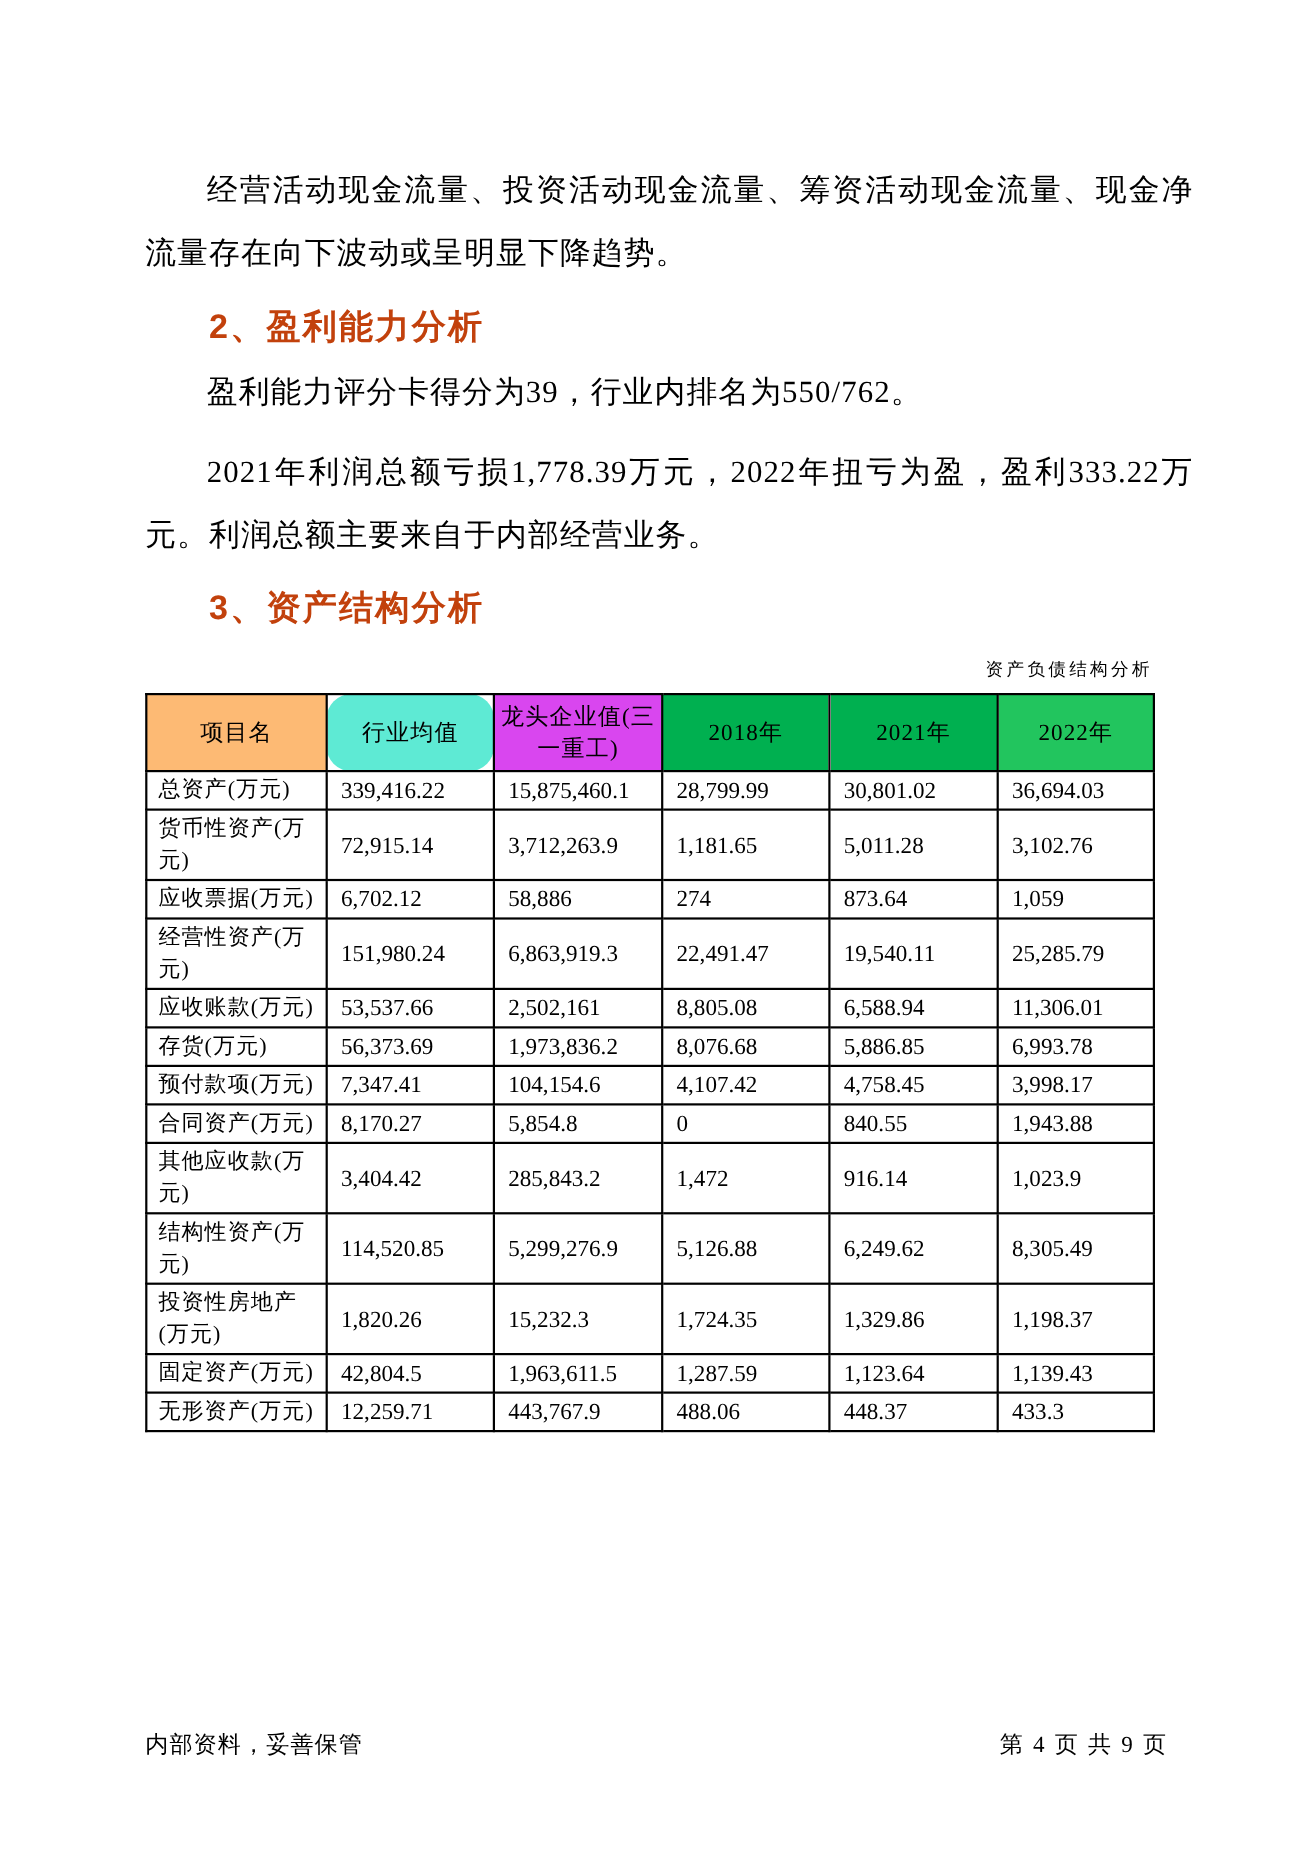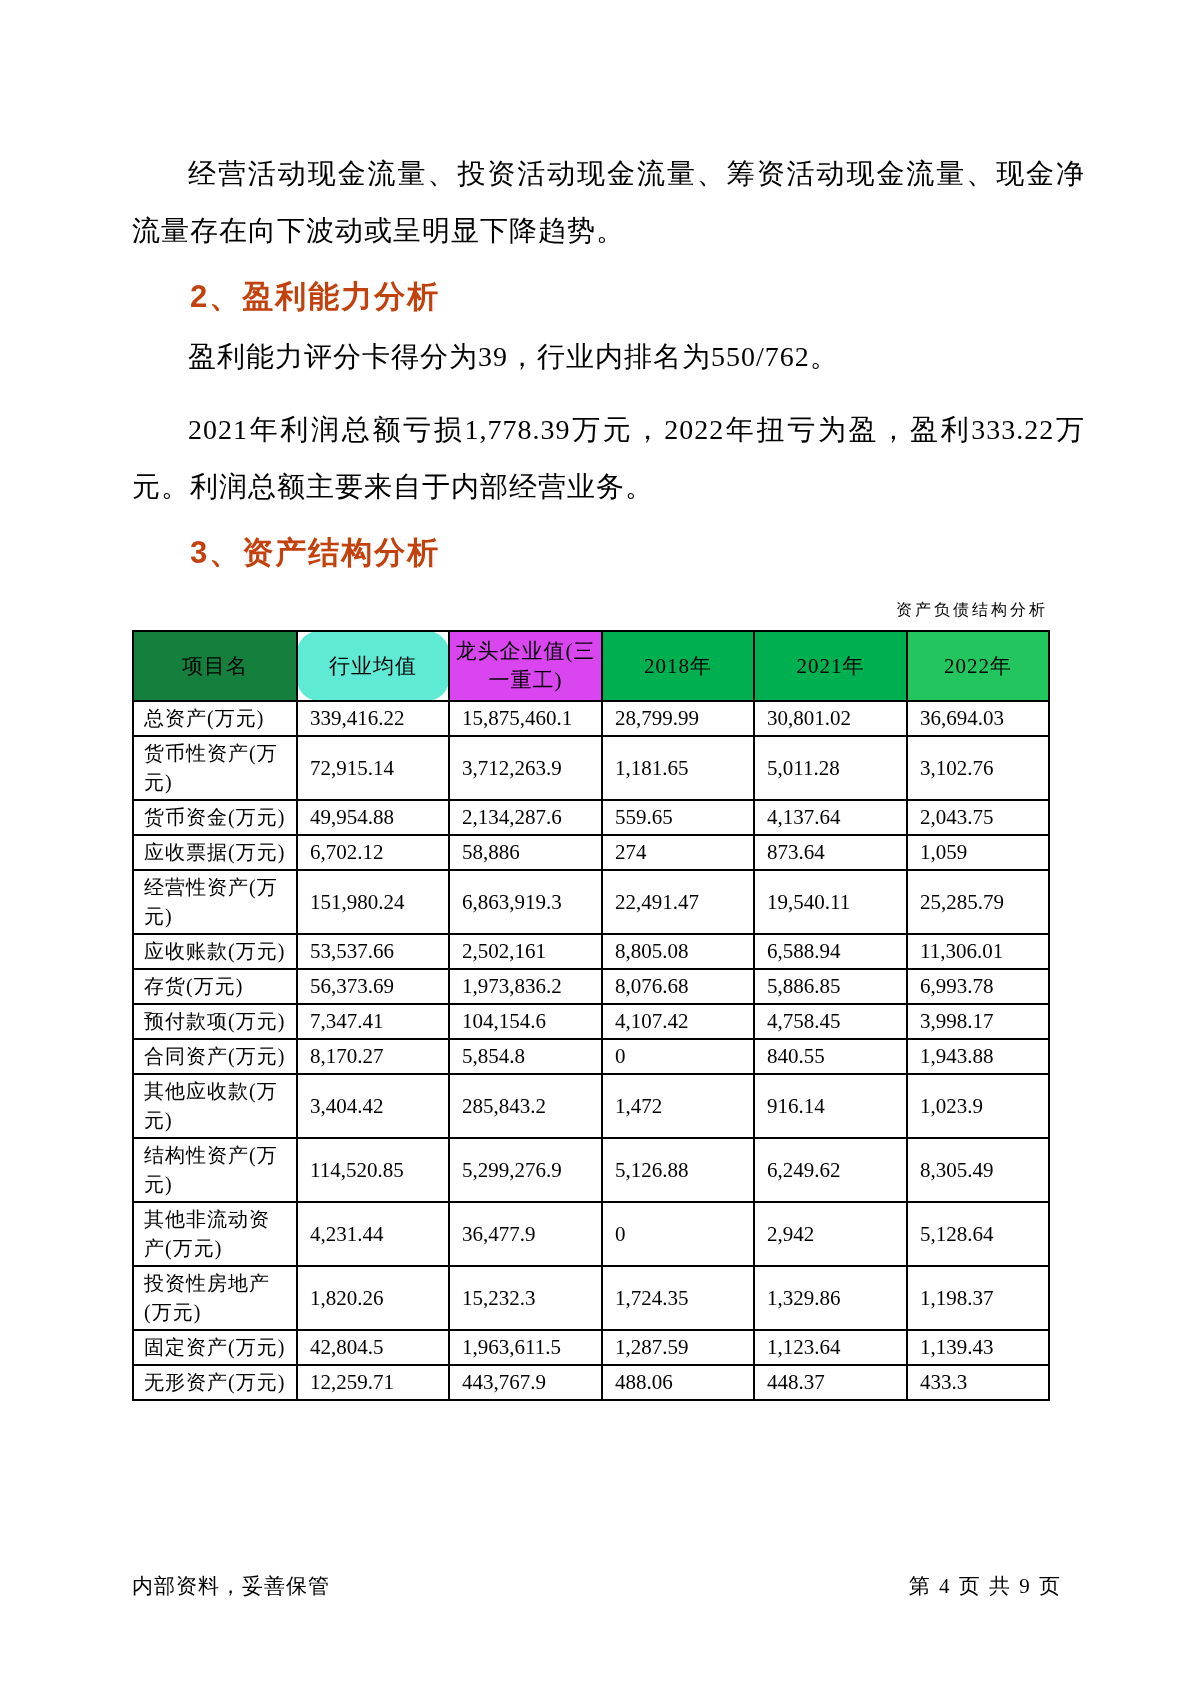--- a/index.html
+++ b/index.html
@@ -119,21 +119,21 @@
       <colgroup>
           <col style="width: 164px;">
           <col style="width: 152px;">
           <col style="width: 153px;">
           <col style="width: 152px;">
           <col style="width: 153px;">
           <col style="width: 142px;">
         </colgroup>
       <thead>
         <tr>
-            <th style="background: #15803d;">项目名</th>
+            <th style="background: #fdba74;">项目名</th>
             <th style="background: #5eead4; border-radius: 22px;">行业均值</th>
             <th style="background: #d946ef;">龙头企业值(三一重工)</th>
             <th style="background: rgb(0, 176, 80);">2018年</th>
             <th style="background: rgb(0, 176, 80);">2021年</th>
             <th style="background: #22c55e;">2022年</th>
           </tr>
       </thead>
       <tbody>
           <tr>
             <td class="label-cell">总资产(万元)</td>
@@ -145,28 +145,20 @@
           </tr>
           <tr>
             <td class="label-cell">货币性资产(万元)</td>
             <td>72,915.14</td>
             <td>3,712,263.9</td>
             <td>1,181.65</td>
             <td>5,011.28</td>
             <td>3,102.76</td>
           </tr>
           <tr>
-            <td class="label-cell">货币资金(万元)</td>
-            <td>49,954.88</td>
-            <td>2,134,287.6</td>
-            <td>559.65</td>
-            <td>4,137.64</td>
-            <td>2,043.75</td>
-          </tr>
-          <tr>
             <td class="label-cell">应收票据(万元)</td>
             <td>6,702.12</td>
             <td>58,886</td>
             <td>274</td>
             <td>873.64</td>
             <td>1,059</td>
           </tr>
           <tr>
             <td class="label-cell">经营性资产(万元)</td>
             <td>151,980.24</td>
@@ -217,28 +209,20 @@
           </tr>
           <tr>
             <td class="label-cell">结构性资产(万元)</td>
             <td>114,520.85</td>
             <td>5,299,276.9</td>
             <td>5,126.88</td>
             <td>6,249.62</td>
             <td>8,305.49</td>
           </tr>
           <tr>
-            <td class="label-cell">其他非流动资产(万元)</td>
-            <td>4,231.44</td>
-            <td>36,477.9</td>
-            <td>0</td>
-            <td>2,942</td>
-            <td>5,128.64</td>
-          </tr>
-          <tr>
             <td class="label-cell">投资性房地产(万元)</td>
             <td>1,820.26</td>
             <td>15,232.3</td>
             <td>1,724.35</td>
             <td>1,329.86</td>
             <td>1,198.37</td>
           </tr>
           <tr>
             <td class="label-cell">固定资产(万元)</td>
             <td>42,804.5</td>

